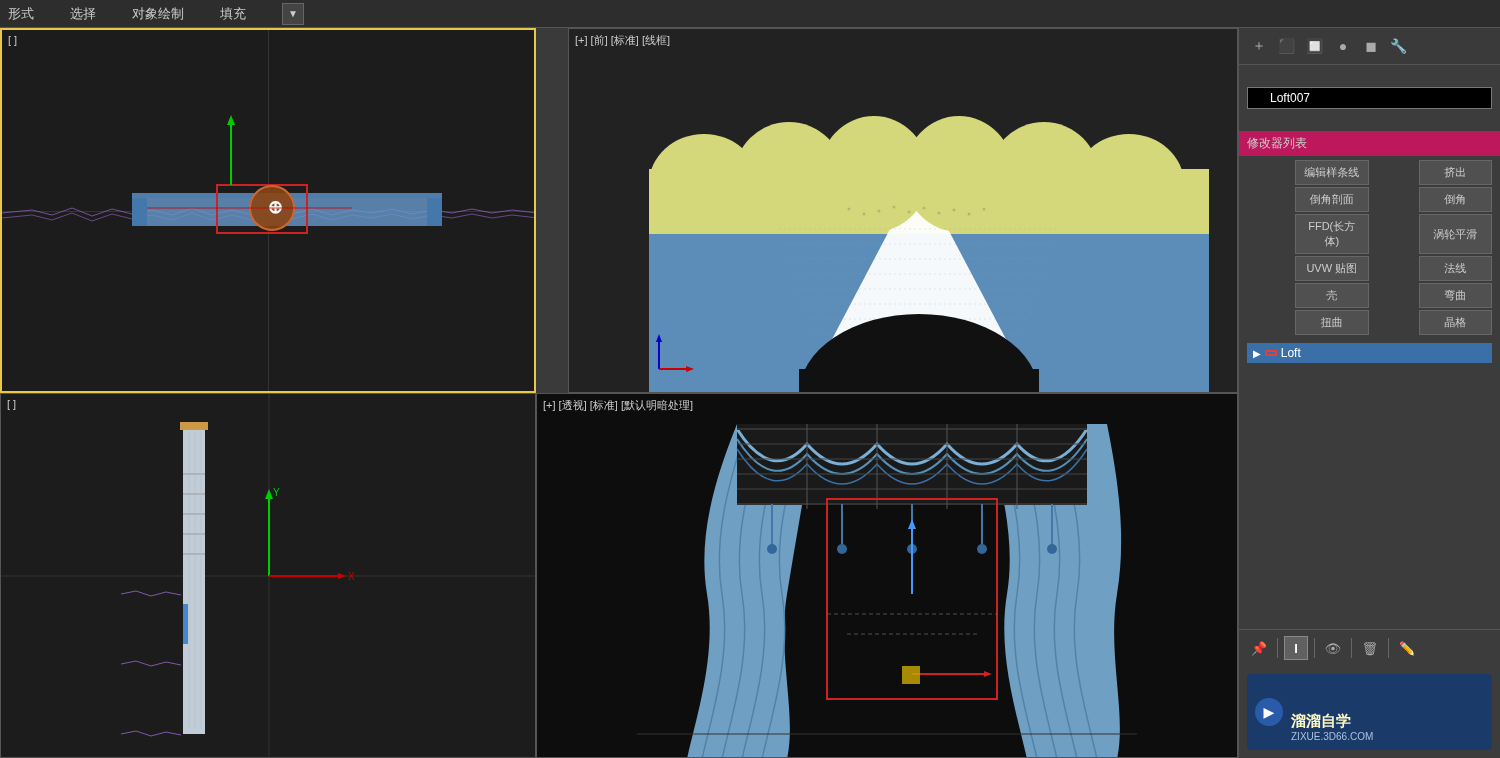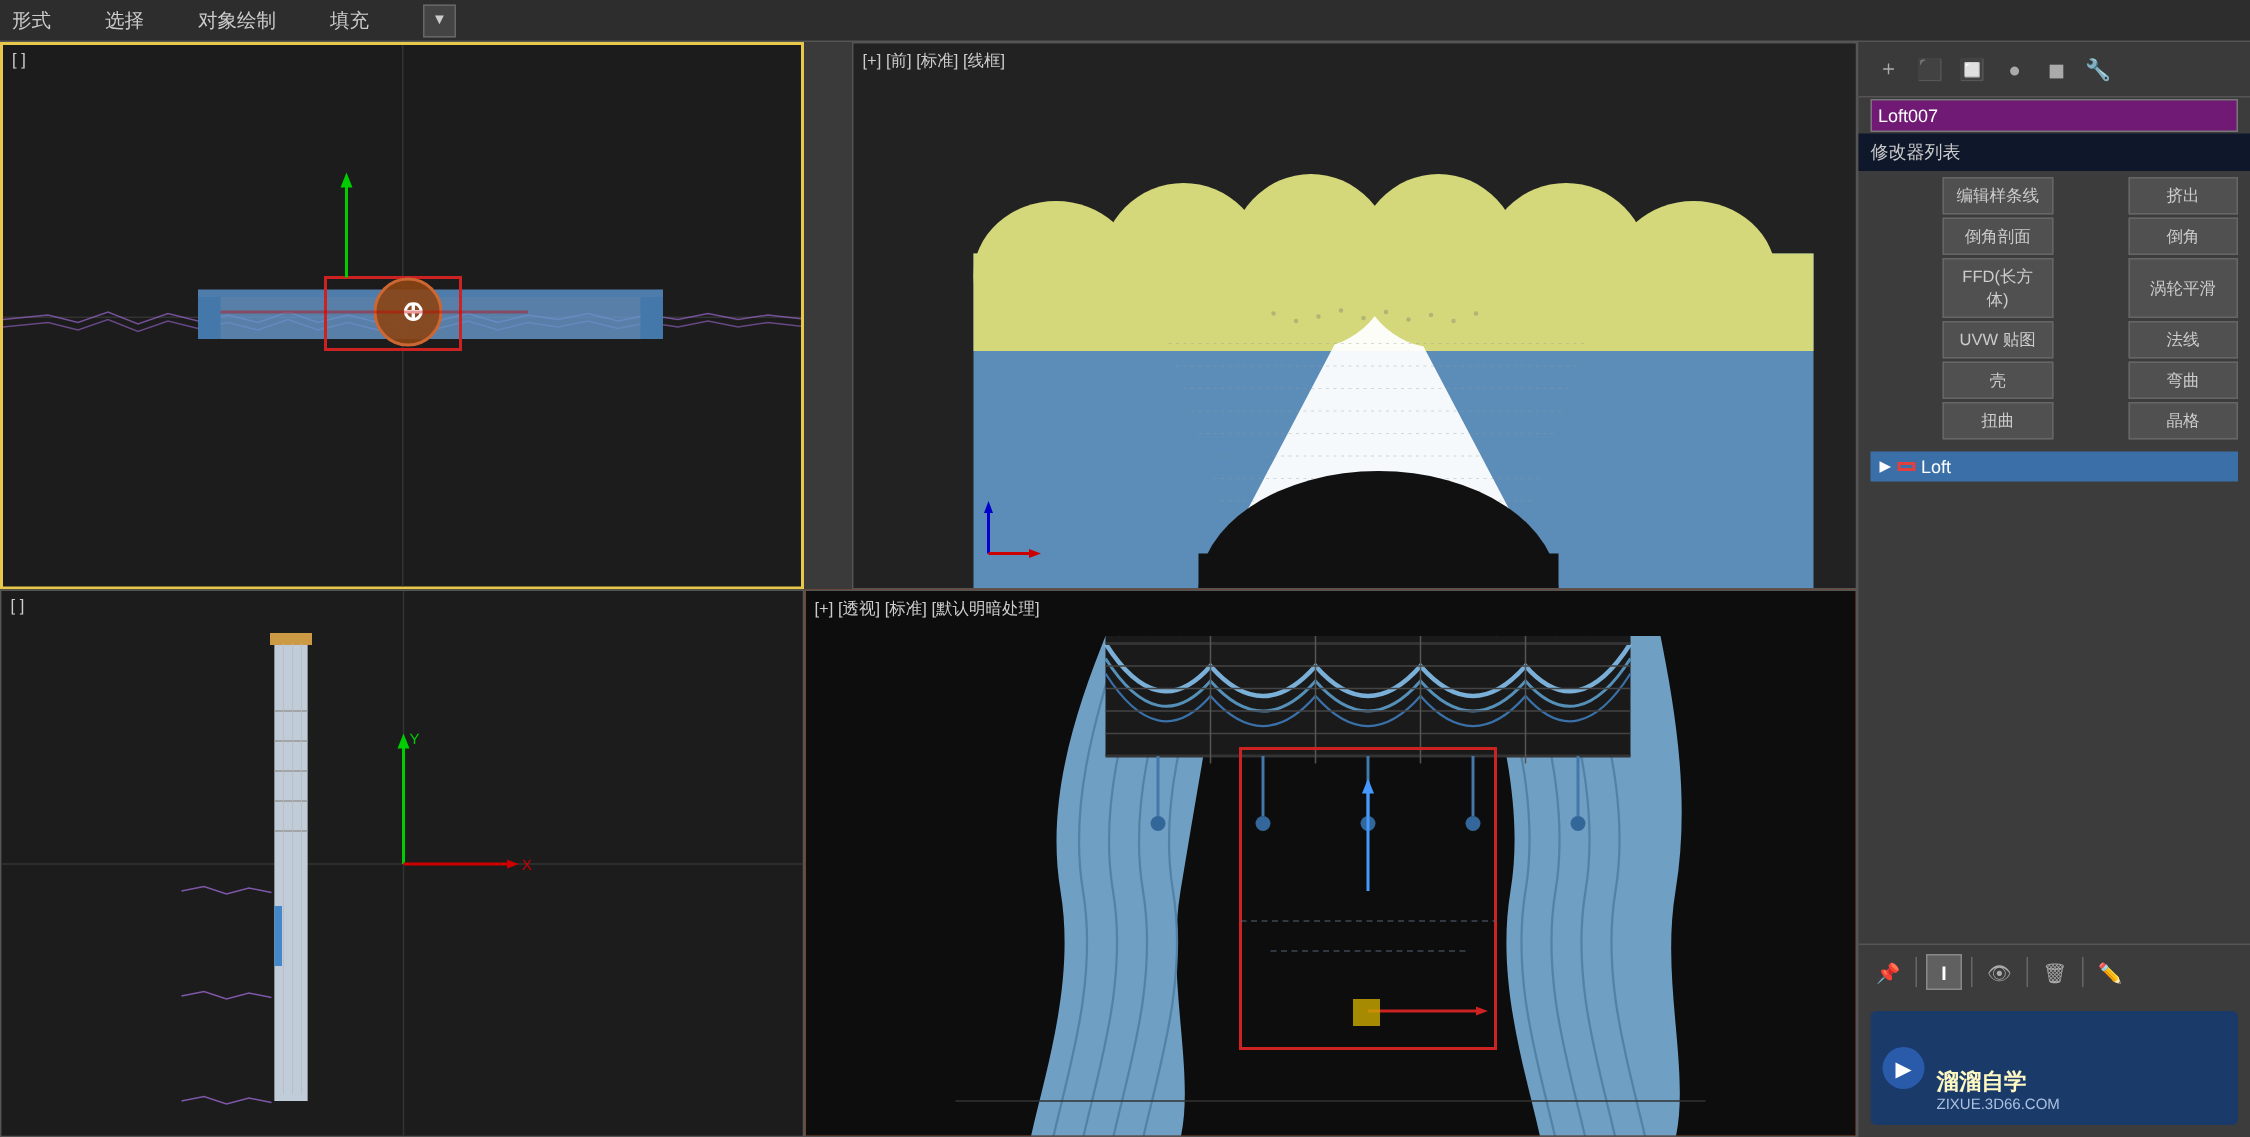--- a/index.html
+++ b/index.html
@@ -90,21 +90,21 @@
       margin-left: 32px;
     }
 
     
     .vp-bottom-left {
       background: #1c1c1c;
     }
 
     
     .vp-bottom-right {
-      background: #c2410c;
+      background: #15803d;
     }
 
     
     .right-panel {
       width: 262px;
       height: 730px;
       background: #3c3c3c;
       border-left: 1px solid #555;
       display: flex;
       flex-direction: column;
@@ -126,34 +126,34 @@
       align-items: center;
       justify-content: center;
       cursor: pointer;
       color: #aaa;
       font-size: 14px;
       border: 1px solid transparent;
     }
 
     .object-name-input {
       width: calc(100% - 16px);
-      margin: 1px 8px;
-      background: #701a75;
+      margin: 22px 8px;
+      background: #000000;
       border: 1px solid #777;
       color: #fff;
-      padding: 3px 4px;
+      padding: 3px 22px;
       font-size: 12px;
       font-family: 'Microsoft YaHei', sans-serif;
     }
 
     .modifier-list-label {
       padding: 4px 8px;
       color: #ccc;
       font-size: 12px;
-      background: #0f172a;
+      background: #be185d;
     }
 
     .modifier-grid {
       display: grid;
       grid-template-columns: 1fr 1fr;
       gap: 2px;
       padding: 4px 8px;
     }
 
     .modifier-btn {

